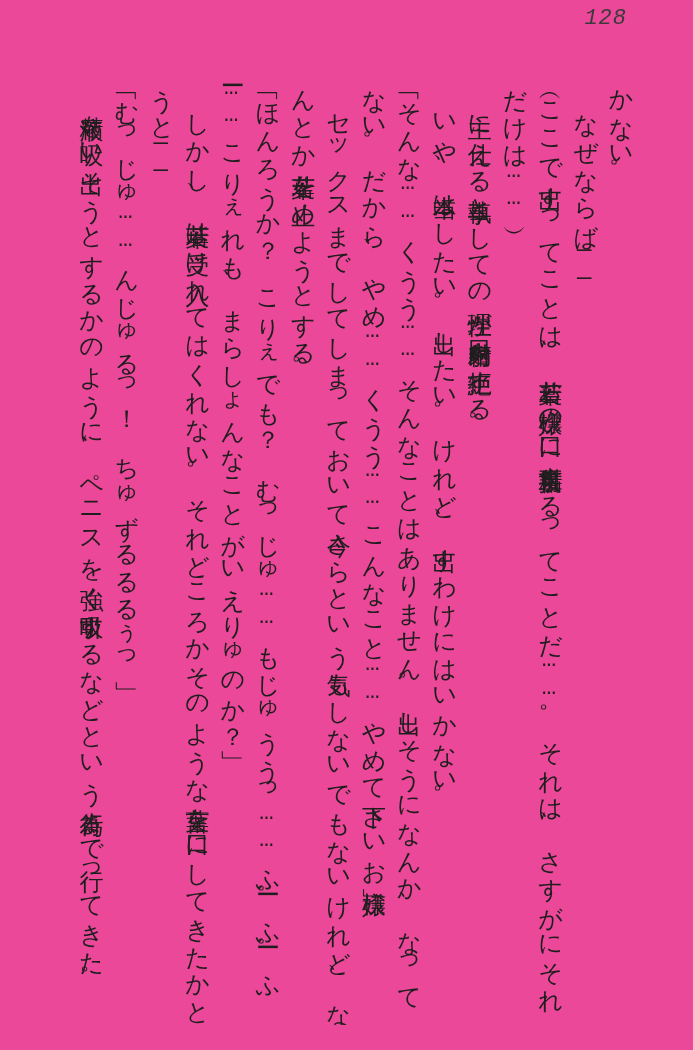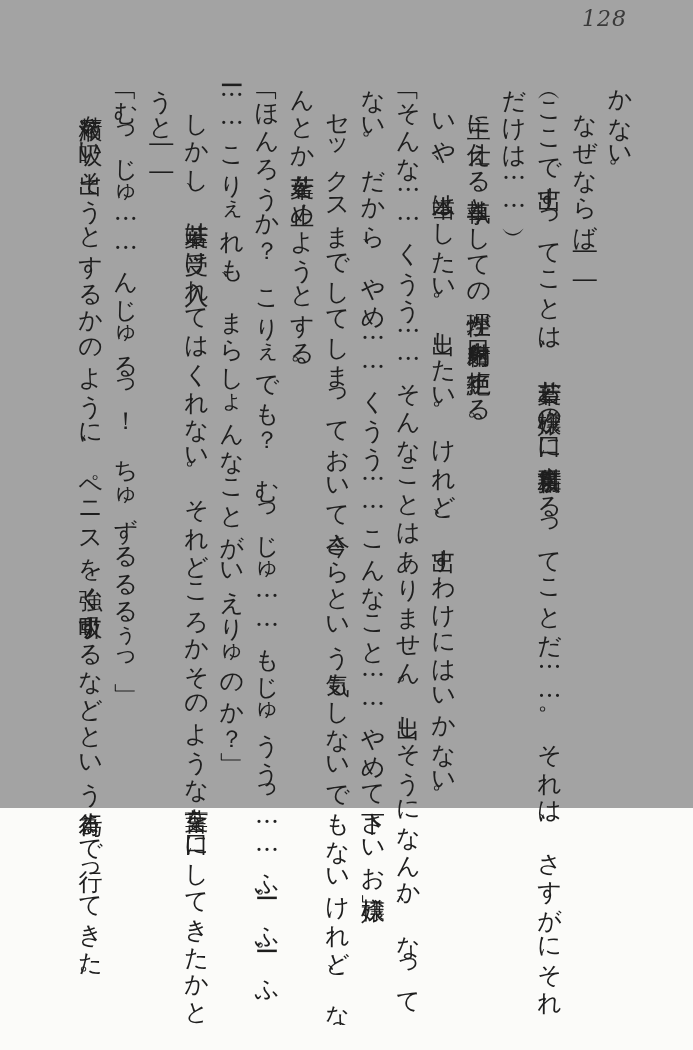--- a/index.html
+++ b/index.html
@@ -9,22 +9,23 @@
   body {
     width: 693px;
     height: 1050px;
     background: #fbfbf9;
     font-family: "DejaVu Serif", "Liberation Serif", serif;
     overflow: hidden;
   }
   .page {
     position: relative;
     width: 693px;
-    height: 808px;
-    background: #a3a3a3;
+    height: 1050px;
+    background: #ec4899;
+    font-family: Liberation Mono, monospace;
   }
   .page-number {
     position: absolute;
     top: 6px;
     right: 66px;
     font-size: 22px;
     font-style: italic;
     color: #3a3a3a;
     letter-spacing: 1px;
   }

